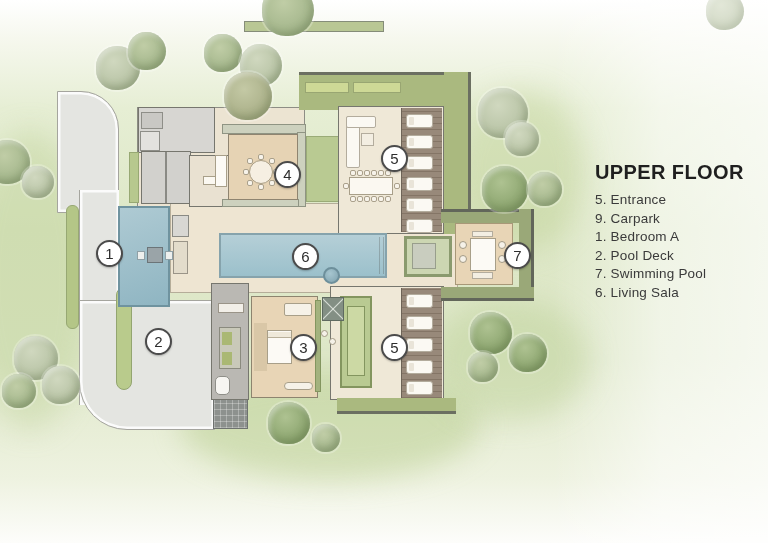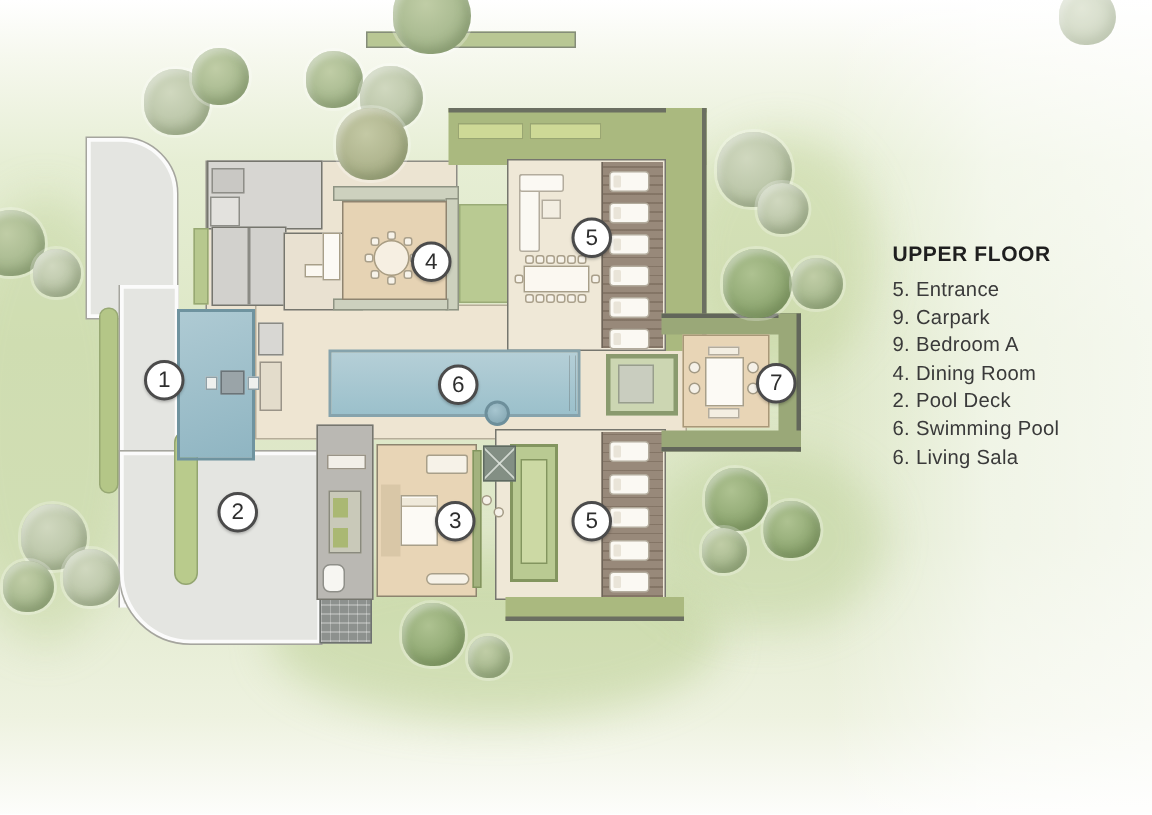--- a/index.html
+++ b/index.html
@@ -31,21 +31,21 @@
   .wood{background:#98897a;background-image:repeating-linear-gradient(0deg,rgba(60,45,30,.22) 0 1px,rgba(0,0,0,0) 1px 6px);}
   .lounger{position:absolute;width:27px;height:14px;background:#fbf9f3;border:1px solid #b3ac9d;border-radius:3px;}
   .lounger:before{content:"";position:absolute;left:2px;top:2px;width:5px;height:8px;background:#e9e4d8;border-radius:1px;}
   .chair{position:absolute;width:6px;height:6px;background:#f7f3ea;border:1px solid #aaa08b;border-radius:2px;}
   .stool{position:absolute;width:8px;height:8px;background:#f5f1e8;border:1px solid #a39a85;border-radius:50%;}
   .marker{position:absolute;width:27px;height:27px;border-radius:50%;background:#fff;
     border:2px solid #4b4b4b;text-align:center;line-height:23px;font-size:15px;color:#2e2e2e;
     box-shadow:0 1px 2px rgba(0,0,0,.25);}
   
   #legend{position:absolute;left:595px;top:161px;}
-  #legend .ttl{font-size:14px;font-weight:bold;letter-spacing:.4px;color:#1f1f1f;margin-bottom:7px;}
+  #legend .ttl{font-size:20px;font-weight:bold;letter-spacing:.4px;color:#1f1f1f;margin-bottom:7px;}
   #legend .it{font-size:13.5px;line-height:18.6px;color:#3a3a3a;letter-spacing:.2px;}
   #footer{position:absolute;left:38px;top:468px;}
   #footer .ttl{font-size:14.5px;font-weight:bold;color:#262626;}
   #footer .sub{font-size:13.5px;color:#3a3a3a;margin-top:4px;letter-spacing:.2px;}
 </style>
 </head>
 <body>
 
 <div id="canvas">
 
@@ -204,21 +204,20 @@
   <div class="marker" style="left:274px;top:161px;">4</div>
   <div class="marker" style="left:381px;top:145px;">5</div>
   <div class="marker" style="left:381px;top:334px;">5</div>
   <div class="marker" style="left:292px;top:243px;">6</div>
   <div class="marker" style="left:504px;top:242px;">7</div>
 
   <div id="legend">
     <div class="ttl">UPPER FLOOR</div>
     <div class="it">5. Entrance</div>
     <div class="it">9. Carpark</div>
-    <div class="it">9. Bedroom A</div>
-    <div class="it">4. Dining Room</div>
+    <div class="it">1. Bedroom A</div>
     <div class="it">2. Pool Deck</div>
-    <div class="it">6. Swimming Pool</div>
+    <div class="it">7. Swimming Pool</div>
     <div class="it">6. Living Sala</div>
   </div>
 
 
 </div>
 
 </body></html>

